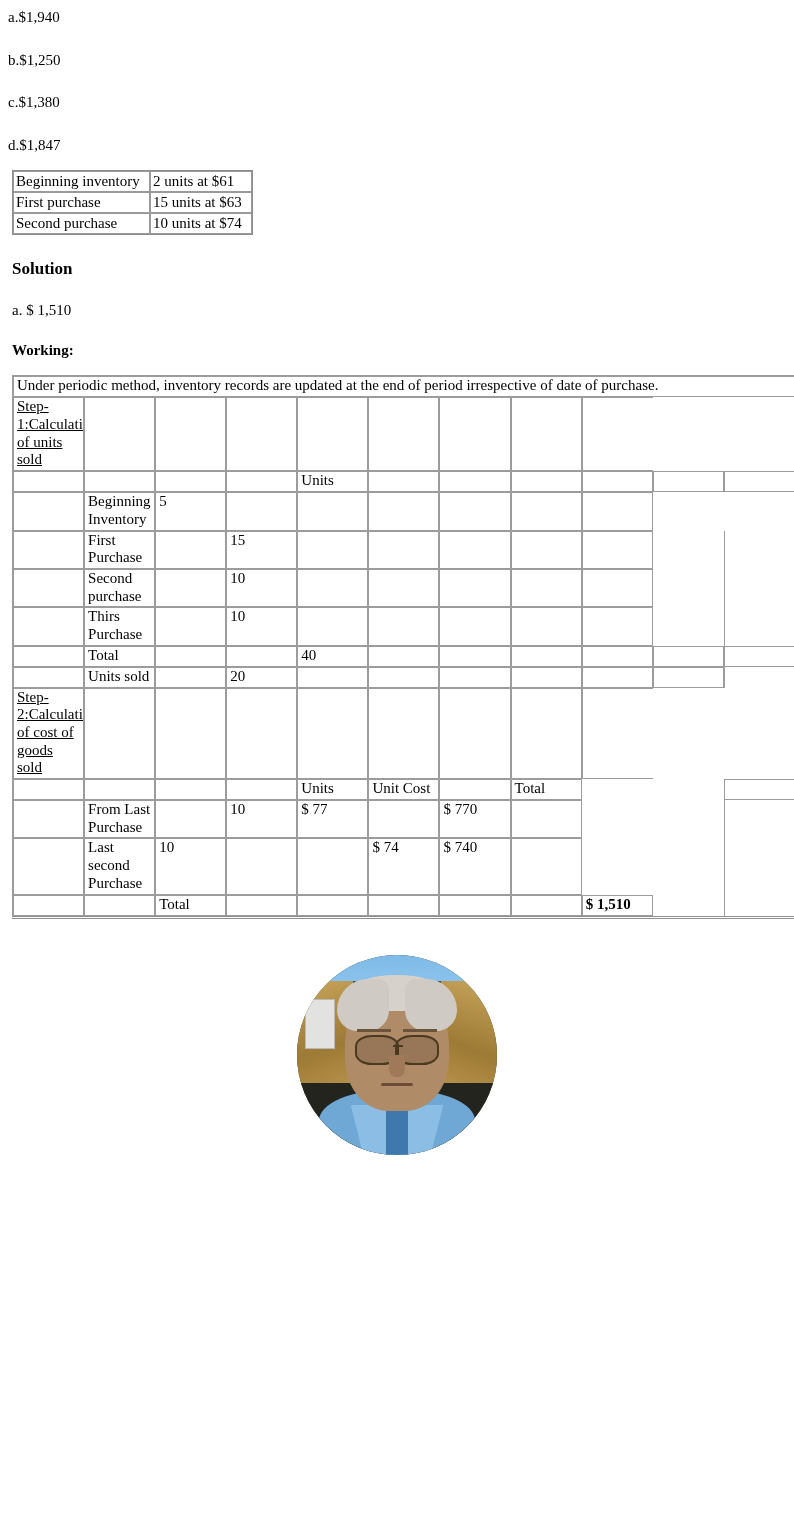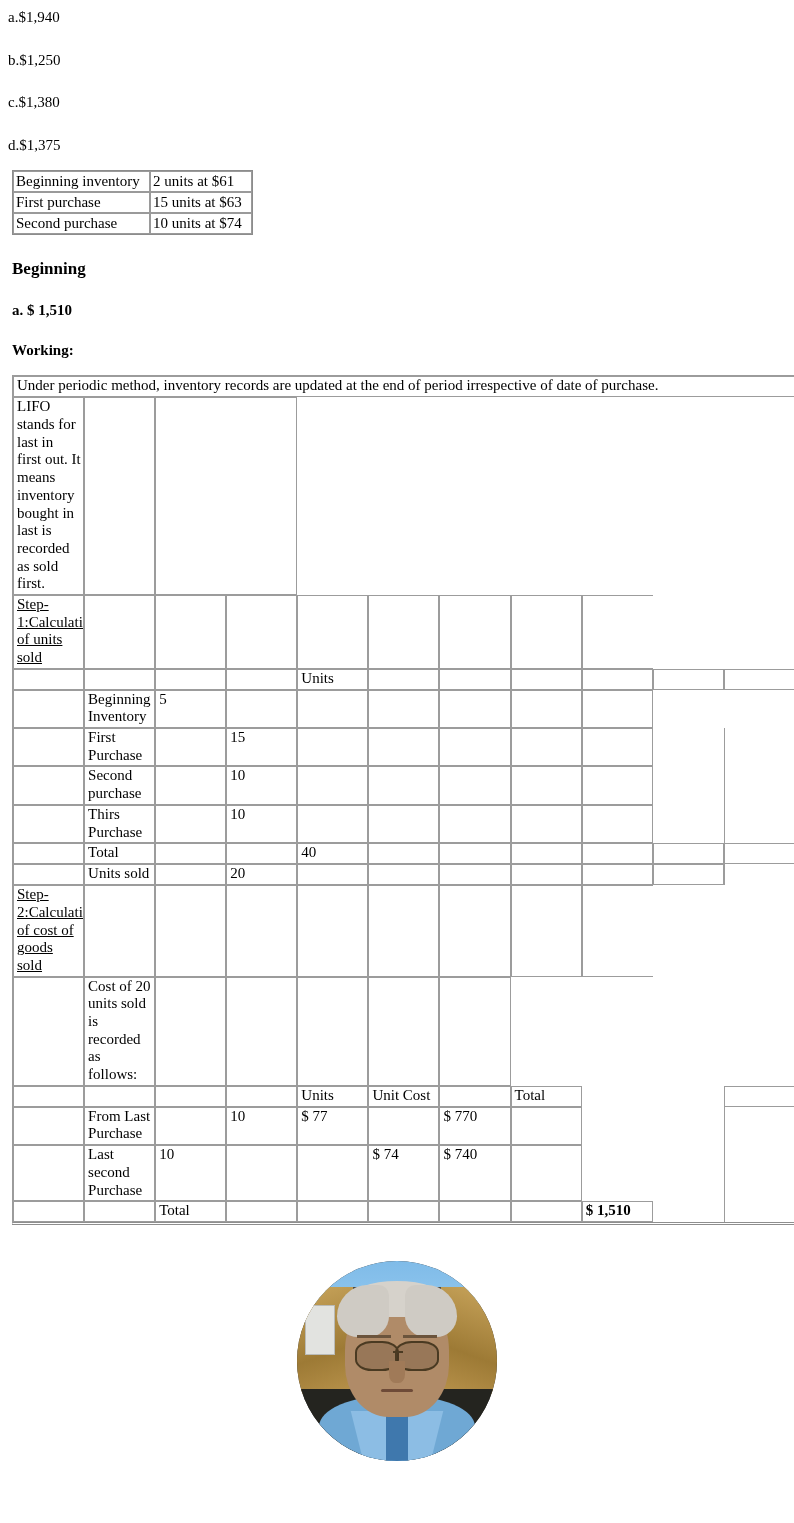--- a/index.html
+++ b/index.html
@@ -41,21 +41,21 @@
 
   
   h3.solution{
     font-size:17px;
     font-weight:bold;
     margin:24px 0 0 4px;
     line-height:1.2;
   }
   p.answer{
     font-size:15px;
-    font-weight:bold;
+    font-weight:normal;
     margin:22px 0 0 4px;
     line-height:1.2;
   }
   p.working{
     font-size:15px;
     font-weight:bold;
     margin:22px 0 0 4px;
     line-height:1.2;
   }
 
@@ -161,64 +161,52 @@
 </style>
 </head>
 <body>
 
 <div class="page">
 
   <div>
     <div class="opt">a.$1,940</div>
     <div class="opt">b.$1,250</div>
     <div class="opt">c.$1,380</div>
-    <div class="opt">d.$1,375</div>
+    <div class="opt">d.$1,847</div>
   </div>
 
   <table class="purchases">
     <tbody>
       <tr>
         <td class="lbl">Beginning inventory</td>
         <td class="val">2 units at $61</td>
       </tr>
       <tr>
         <td class="lbl">First purchase</td>
         <td class="val">15 units at $63</td>
       </tr>
       <tr>
         <td class="lbl">Second purchase</td>
         <td class="val">10 units at $74</td>
       </tr>
     </tbody>
   </table>
 
-  <h3 class="solution">Beginning</h3>
+  <h3 class="solution">Solution</h3>
   <p class="answer">a. $ 1,510</p>
   <p class="working">Working:</p>
 
   <div class="gridwrap">
   <table class="grid">
     <tbody>
 
       <tr>
         <td class="c0" colspan="11" style="border-right:none;">Under periodic method, inventory records are updated at the end of period irrespective of date of purchase.</td>
       </tr>
 
-      <tr>
-        <td class="c0">LIFO stands for last in first out. It means inventory bought in last is recorded as sold first.</td>
-        <td class="c1"></td>
-        <td class="c2" colspan="2"></td>
-        <td class="c4" style="border:none;"></td>
-        <td class="c5" style="border:none;"></td>
-        <td class="c6" style="border:none;"></td>
-        <td class="c7" style="border:none;"></td>
-        <td class="c8" style="border:none;"></td>
-        <td class="c9" style="border:none;"></td>
-        <td class="cnarrow" style="border:none;"></td>
-      </tr>
 
       <tr class="sep">
         <td class="c0"><span class="u">Step-1:Calculation of units sold</span></td>
         <td class="c1"></td>
         <td class="c2"></td>
         <td class="c3"></td>
         <td class="c4"></td>
         <td class="c5"></td>
         <td class="c6"></td>
         <td class="c7"></td>
@@ -333,33 +321,20 @@
         <td class="c3"></td>
         <td class="c4"></td>
         <td class="c5"></td>
         <td class="c6"></td>
         <td class="c7"></td>
         <td class="c8" style="border-right:none;"></td>
         <td class="c9" style="border:none;"></td>
         <td class="cnarrow" style="border:none;"></td>
       </tr>
 
-      <tr class="sep">
-        <td class="c0"></td>
-        <td class="c1" style="word-break:break-word;">Cost of 20 units sold is recorded as follows:</td>
-        <td class="c2"></td>
-        <td class="c3"></td>
-        <td class="c4"></td>
-        <td class="c5"></td>
-        <td class="c6"></td>
-        <td class="c7" style="border:none;"></td>
-        <td class="c8" style="border:none;"></td>
-        <td class="c9" style="border:none;"></td>
-        <td class="cnarrow" style="border:none;"></td>
-      </tr>
 
       <tr>
         <td class="c0"></td>
         <td class="c1"></td>
         <td class="c2"></td>
         <td class="c3"></td>
         <td class="c4">Units</td>
         <td class="c5">Unit Cost</td>
         <td class="c6"></td>
         <td class="c7">Total</td>

